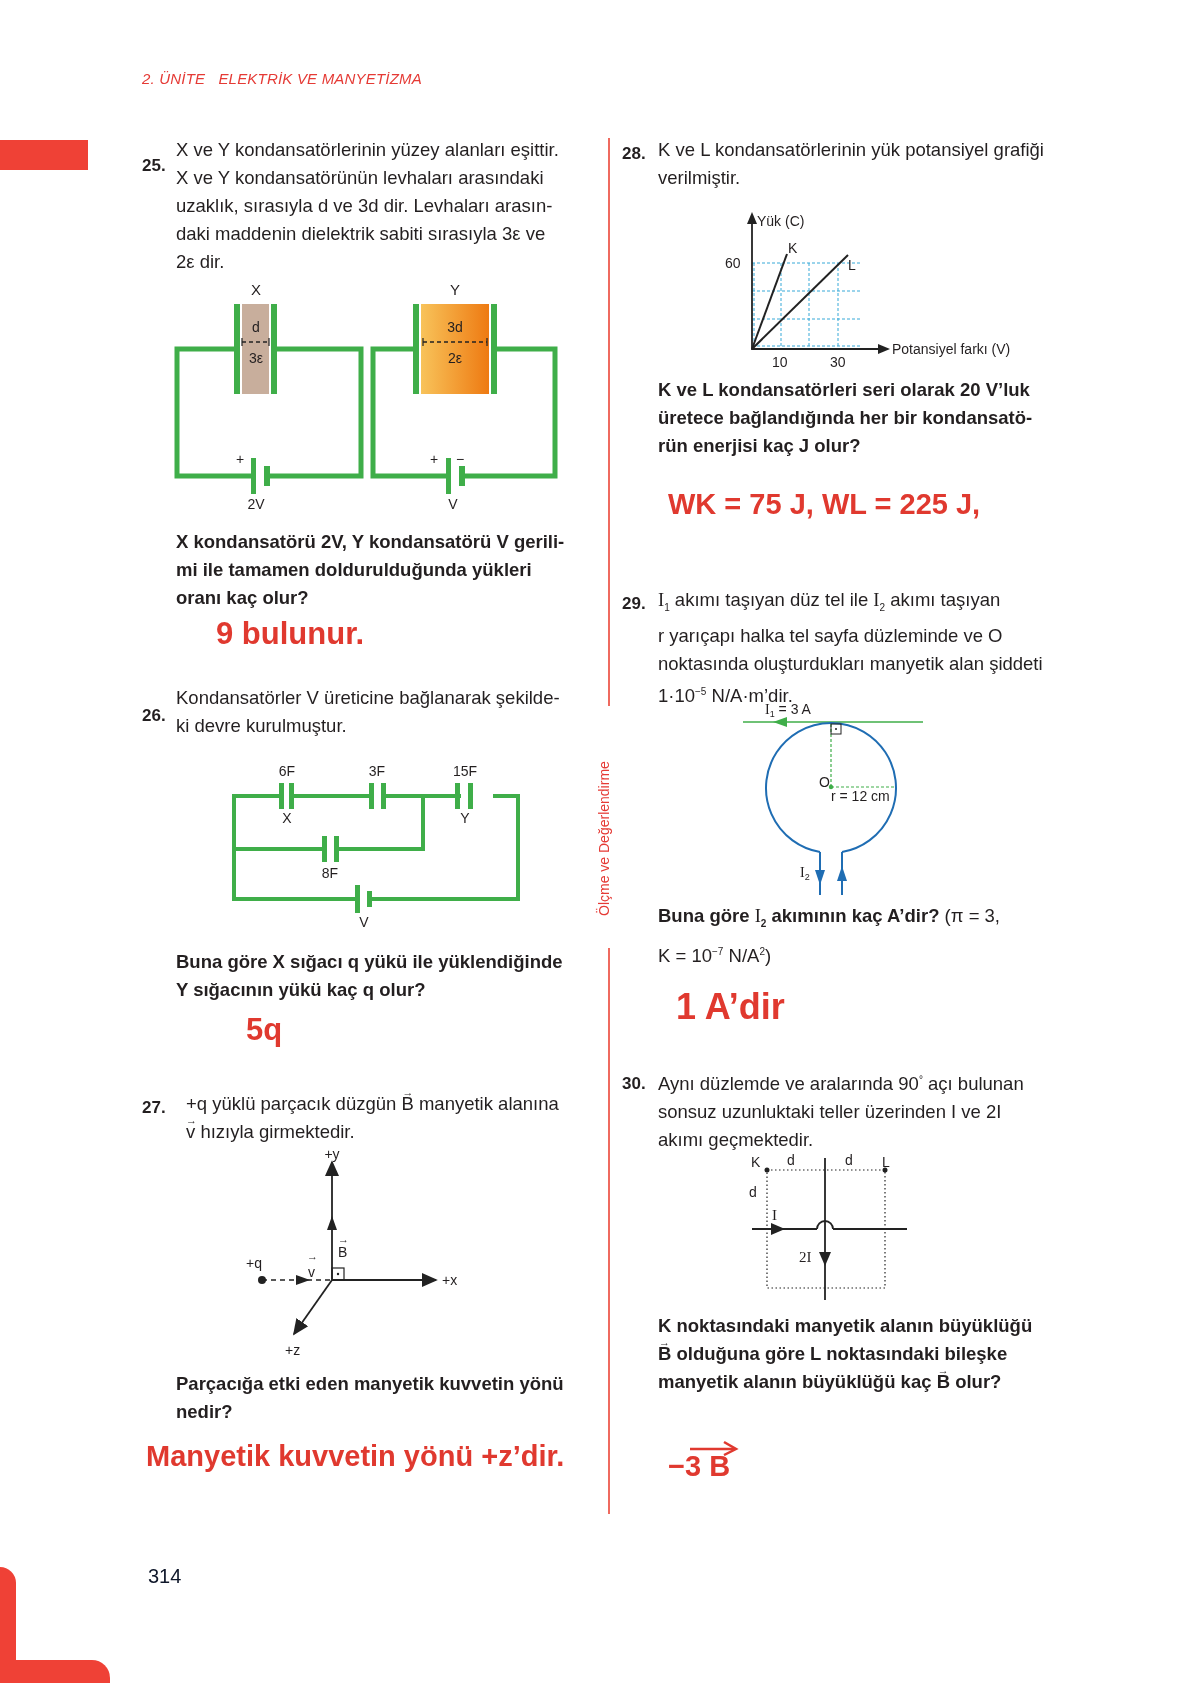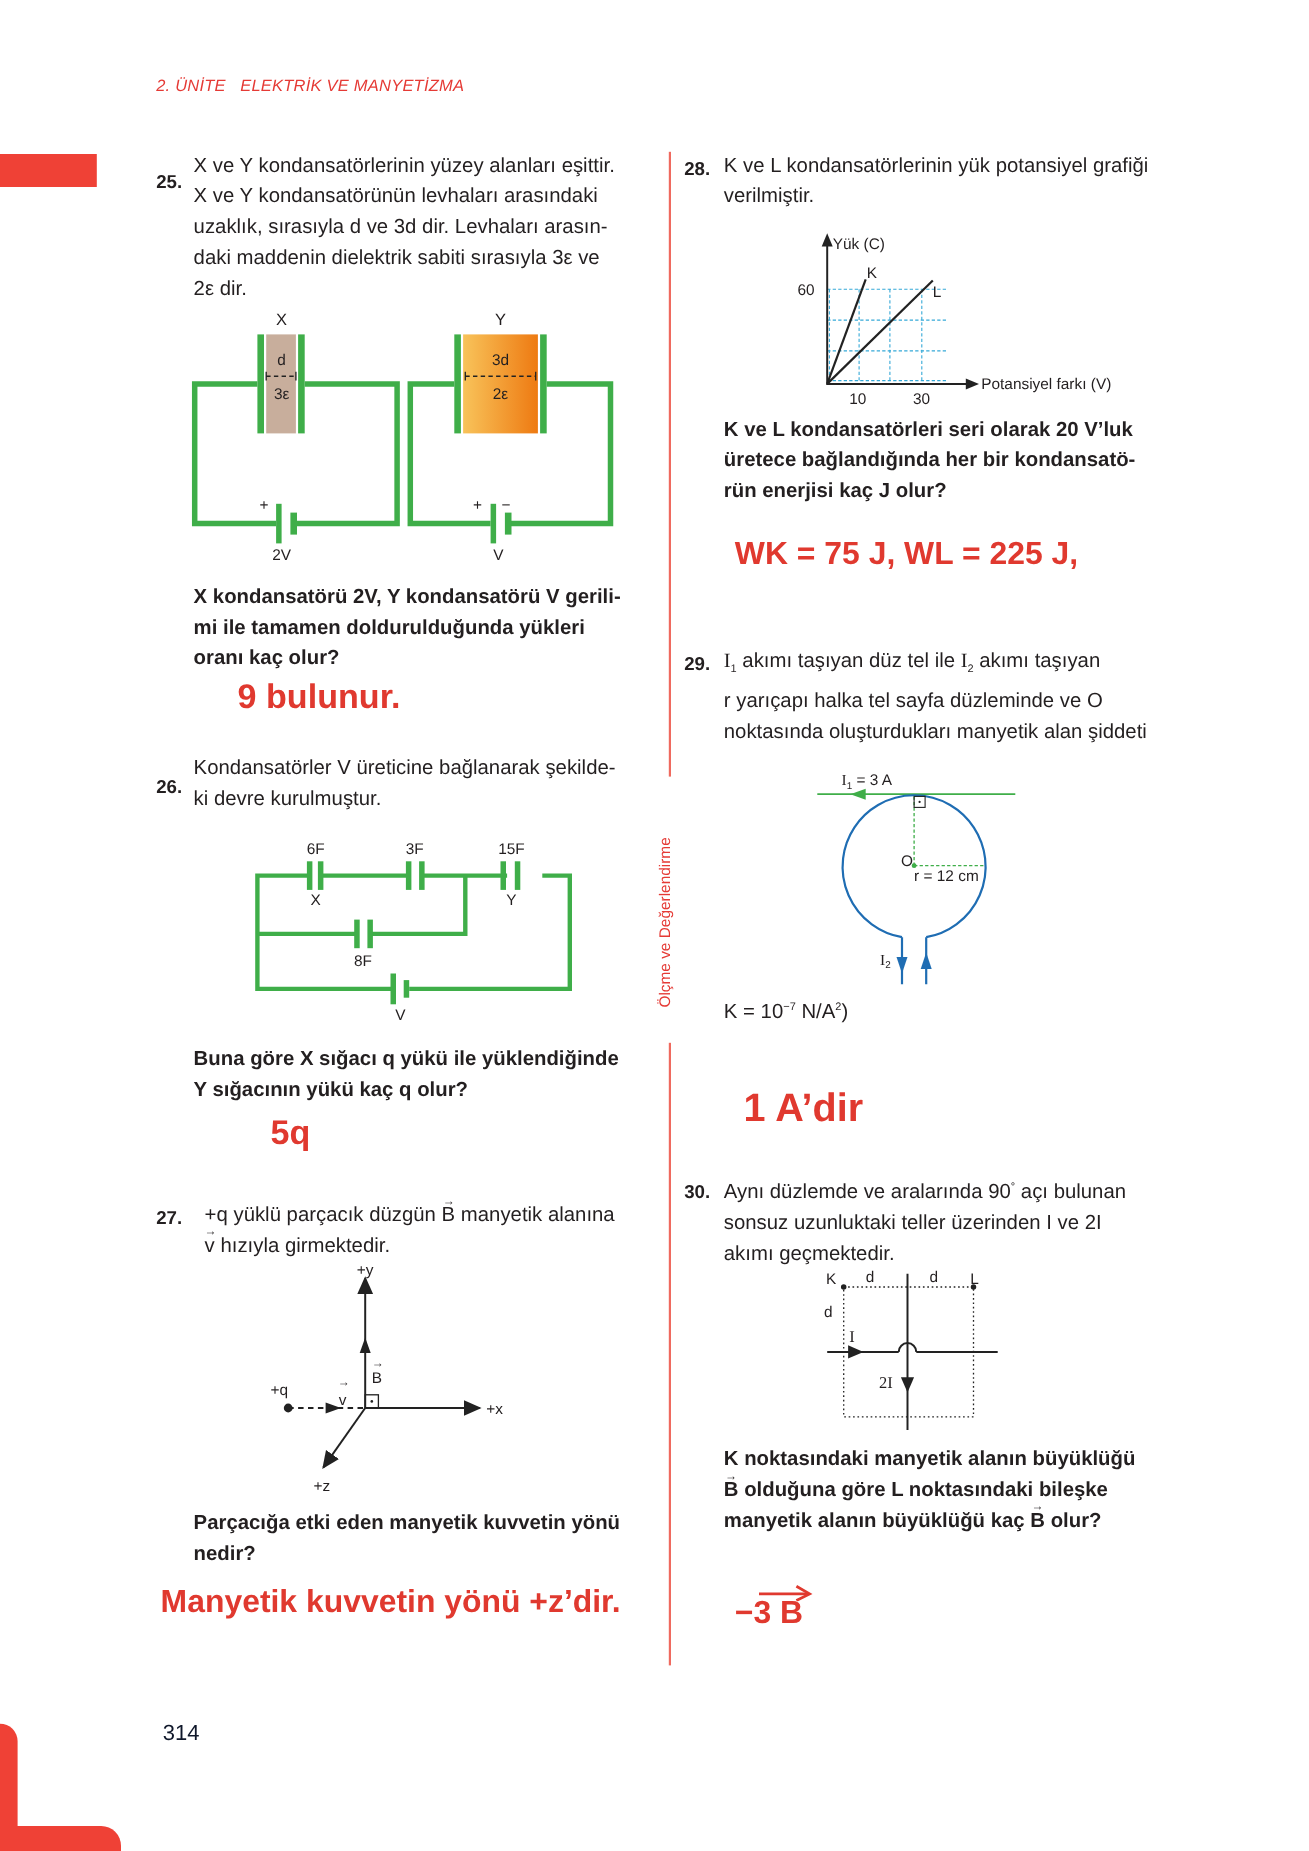--- a/index.html
+++ b/index.html
@@ -215,40 +215,42 @@
   </div>
   <div class="answer" style="left:668px;top:490px;font-size:29px;">WK = 75 J, WL = 225 J,</div>
 </div>
 
 <div class="q">
   <div class="qnum" style="left:622px;top:590px;">29.</div>
   <div class="qtext" style="left:658px;top:586px;">
     <div><span class="serif">I</span><sub>1</sub><span> akımı taşıyan düz tel ile </span><span class="serif">I</span><sub>2</sub><span> akımı taşıyan</span></div>
     <div>r yarıçapı halka tel sayfa düzleminde ve O</div>
     <div>noktasında oluşturdukları manyetik alan şiddeti</div>
+    <div><span>1·10</span><sup>−5</sup><span> N/A·m’dir.</span></div>
   </div>
   <svg class="abs" style="left:735px;top:695px;" width="200" height="200">
     <text x="30" y="19" font-size="14" fill="#231f20"><tspan class="serif">I</tspan><tspan font-size="9" dy="3">1</tspan><tspan dy="-3"> = 3 A</tspan></text>
     <line x1="8" y1="27" x2="188" y2="27" stroke="#3fae49" stroke-width="1.6"></line>
     <path d="M52,22 L38,27 L52,32 z" fill="#3fae49"></path>
     <path d="M85,157 A65,65 0 1 1 107,157" fill="none" stroke="#1f6db3" stroke-width="2"></path>
     <line x1="85" y1="157" x2="85" y2="200" stroke="#1f6db3" stroke-width="2"></line>
     <line x1="107" y1="157" x2="107" y2="200" stroke="#1f6db3" stroke-width="2"></line>
     <path d="M80,175 L85,190 L90,175 z" fill="#1f6db3"></path>
     <path d="M102,186 L107,171 L112,186 z" fill="#1f6db3"></path>
     <line x1="96" y1="29" x2="96" y2="92" stroke="#3fae49" stroke-width="1.2" stroke-dasharray="3,2"></line>
     <line x1="96" y1="92" x2="160" y2="92" stroke="#3fae49" stroke-width="1.2" stroke-dasharray="3,2"></line>
     <rect x="96" y="29" width="10" height="10" fill="none" stroke="#222" stroke-width="1"></rect>
     <circle cx="101" cy="34" r="1" fill="#222"></circle>
     <circle cx="96" cy="92" r="2.2" fill="#3fae49"></circle>
     <text x="84" y="92" font-size="14" fill="#231f20">O</text>
     <text x="96" y="106" font-size="14" fill="#231f20">r = 12 cm</text>
     <text x="65" y="182" font-size="14" fill="#231f20"><tspan class="serif">I</tspan><tspan font-size="9" dy="3">2</tspan></text>
   </svg>
   <div class="qtext" style="left:658px;top:902px;line-height:28px;">
+    <div><span class="bold">Buna göre </span><span class="serif">I</span><sub class="bold">2</sub><span class="bold"> akımının kaç A’dir?</span><span> (π = 3,</span></div>
     <div><span>K = 10</span><sup>−7</sup><span> N/A</span><sup>2</sup><span>)</span></div>
   </div>
   <div class="answer" style="left:676px;top:993px;font-size:36px;">1 A’dir</div>
 </div>
 
 <div class="q">
   <div class="qnum" style="left:622px;top:1070px;">30.</div>
   <div class="qtext" style="left:658px;top:1066px;">
     <div><span>Aynı düzlemde ve aralarında 90</span><sup>°</sup><span> açı bulunan</span></div>
     <div>sonsuz uzunluktaki teller üzerinden I ve 2I</div>

